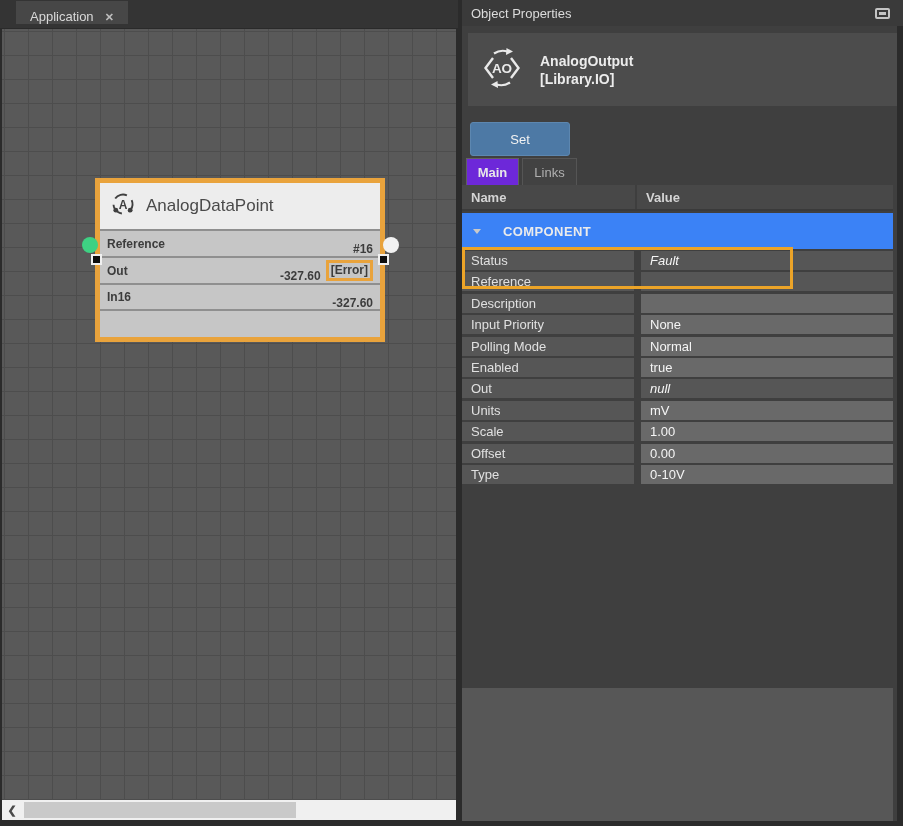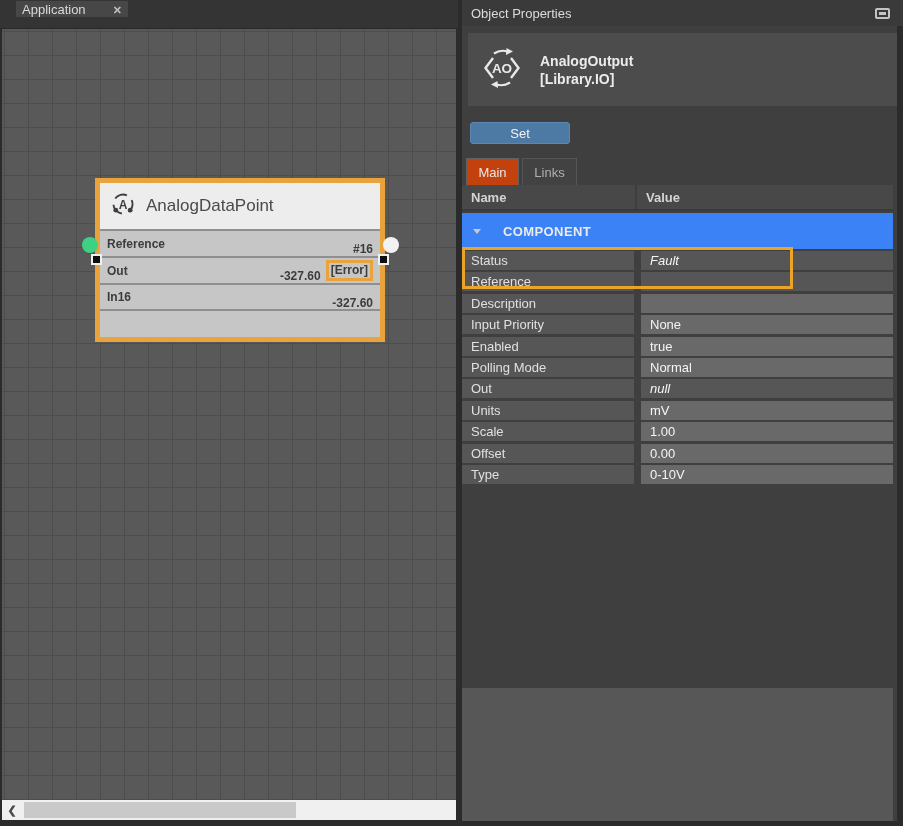--- a/index.html
+++ b/index.html
@@ -7,23 +7,23 @@
   .app {
     position: relative; width: 903px; height: 826px;
     background: #2b2b2b; overflow: hidden;
     font-family: "Liberation Sans", sans-serif;
     -webkit-font-smoothing: antialiased;
   }
   
   .canvas-pane { position:absolute; left:0; top:0; width:458px; height:826px; background:#2b2b2b; }
   .tabbar { position:absolute; left:0; top:0; width:458px; height:28px; background:#343434; }
   .tab {
-    position:absolute; left:16px; top:1px; width:112px; height:16px;
+    position:absolute; left:16px; top:1px; width:112px; height:23px;
     background:#474747; color:#d9d9d9; font-size:13px;
-    display:flex; align-items:flex-end; padding:0 6px; cursor:default;
+    display:flex; align-items:flex-end; padding:0 14px; cursor:default;
   }
   .tab-label { flex:1; }
   .tab-close { color:#bdbdbd; font-size:11px; font-weight:bold; margin-left:8px; }
   .canvas {
     position:absolute; left:2px; top:28px; width:454px; height:772px;
     background-color:#595959;
     background-image:
       linear-gradient(to right, #4d4d4d 1px, transparent 1px),
       linear-gradient(to bottom, #4d4d4d 1px, transparent 1px);
     background-size:24px 24px; background-position:2px 2px;
@@ -82,31 +82,31 @@
     border:2px solid #c4c4c4; border-radius:2px; background:#3a3a3a;
     display:flex; align-items:center; justify-content:center;
   }
   .win-icon-inner { width:7px; height:3px; background:#c4c4c4; }
   .obj-card {
     position:absolute; left:6px; top:33px; width:429px; height:73px; background:#4c4c4c;
     display:flex; align-items:center; padding-left:12px; gap:16px;
   }
   .obj-text { color:#ececec; font-size:14px; font-weight:bold; line-height:18px; }
   .set-btn {
-    position:absolute; left:8px; top:122px; width:100px; height:22px;
+    position:absolute; left:8px; top:122px; width:100px; height:34px;
     background:#4d79a5; border:1px solid #5d87b0; border-radius:3px;
     color:#f2f2f2; font-size:13px; display:flex; align-items:center; justify-content:center;
     font-family:"Liberation Sans", sans-serif; cursor:default;
   }
   .ptabs { position:absolute; left:4px; top:158px; height:27px; }
   .ptab {
     position:absolute; top:0; height:27px; display:flex; align-items:center; justify-content:center;
     font-size:13px; cursor:default;
   }
-  .ptab-main { left:0; width:53px; background:#c2410c; border:1px solid #616161; border-bottom:none; color:#e8e8e8; }
+  .ptab-main { left:0; width:53px; background:#6d28d9; border:1px solid #616161; border-bottom:none; color:#e8e8e8;font-weight:bold; }
   .ptab-links { left:56px; width:55px; background:#424242; border:1px solid #555; border-bottom:none; color:#b0b0b0; }
   .col-header {
     position:absolute; left:0; top:185px; width:431px; height:26px; background:#484848;
     border-bottom:2px solid #3a3a3a; color:#d4d4d4; font-size:13px;
     display:flex; align-items:center;font-weight:bold;
   }
   .col-name { padding-left:9px; width:173px; }
   .col-divider { width:2px; height:100%; background:#3e3e3e; }
   .col-value { padding-left:9px; }
   .section-row {
@@ -280,33 +280,33 @@
     <div class="pname">
             <span>Input Priority</span>
           </div>
     <div class="pvalue v-light">
             <span>None</span>
           </div>
   </div>
 
   <div class="prow">
     <div class="pname">
+            <span>Polling Mode</span>
+          </div>
+    <div class="pvalue v-light">
+            <span>Normal</span>
+          </div>
+  </div>
+
+  <div class="prow">
+    <div class="pname">
             <span>Enabled</span>
           </div>
     <div class="pvalue v-light">
             <span>true</span>
-          </div>
-  </div>
-
-  <div class="prow">
-    <div class="pname">
-            <span>Polling Mode</span>
-          </div>
-    <div class="pvalue v-light">
-            <span>Normal</span>
           </div>
   </div>
 
   <div class="prow">
     <div class="pname">
             <span>Out</span>
           </div>
     <div class="pvalue v-dark">
             <span>null</span>
           </div>

